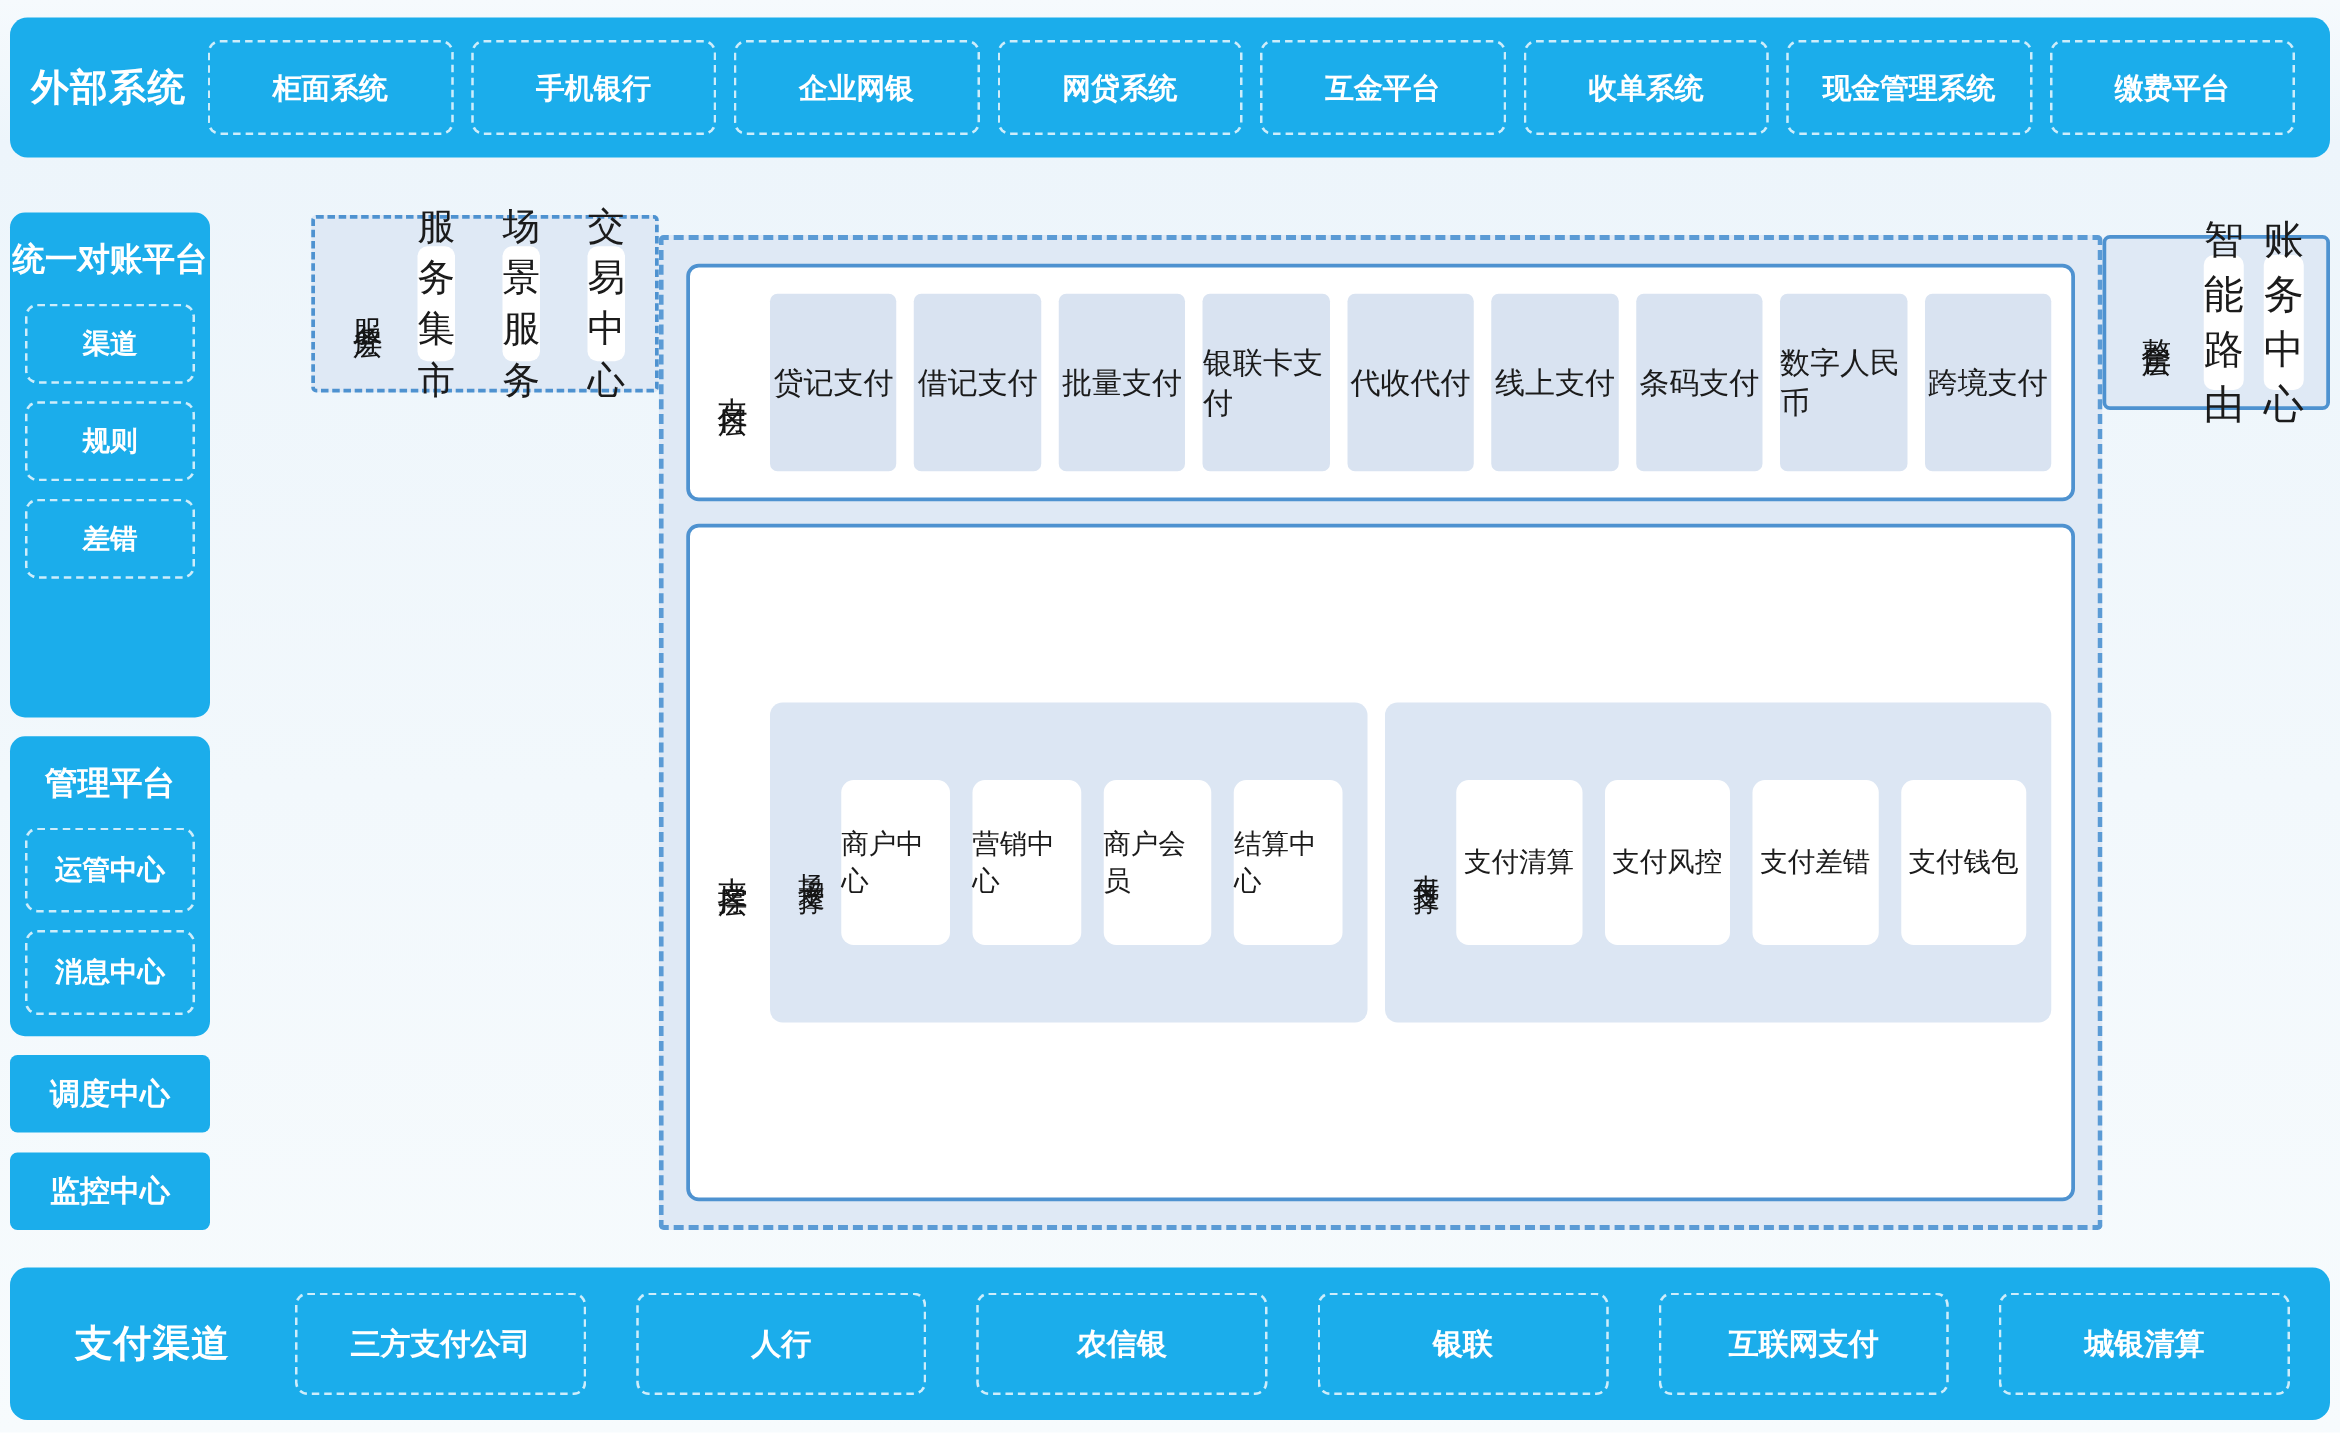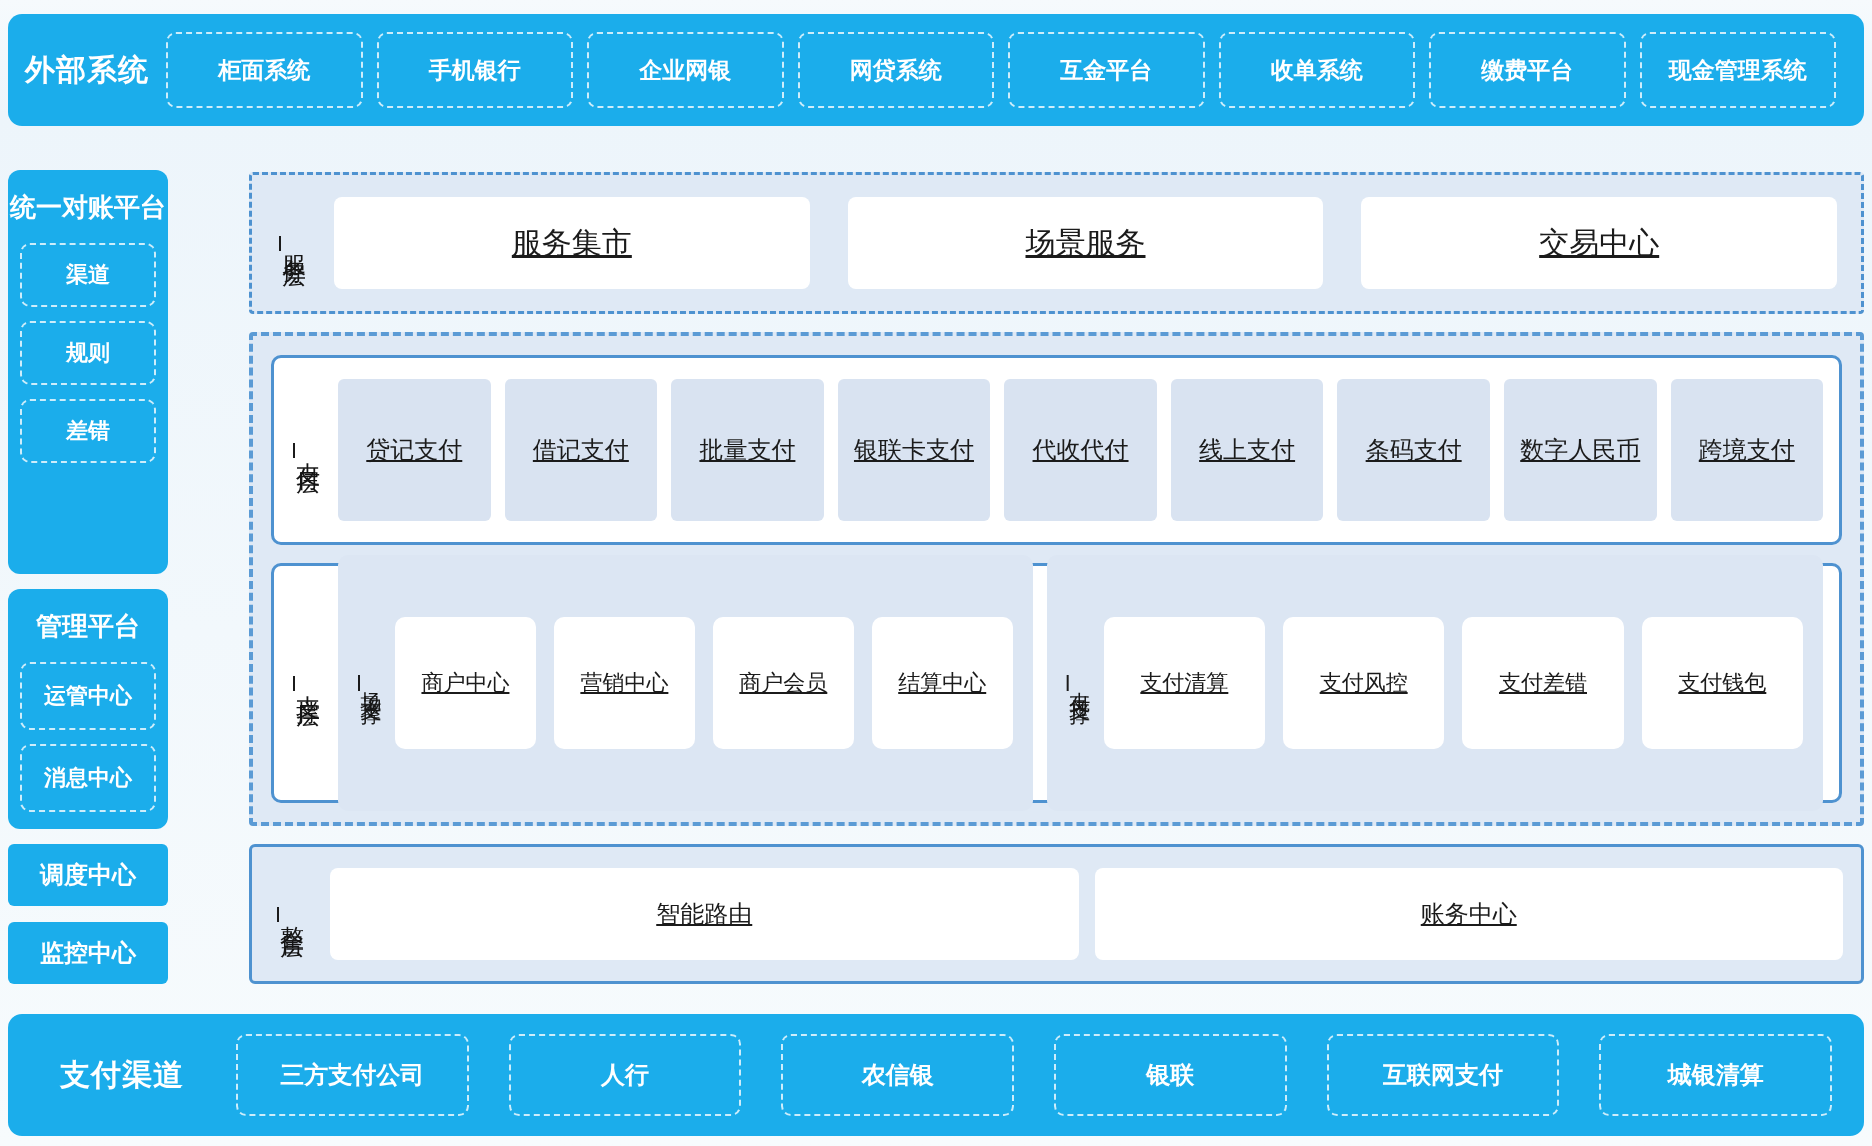--- a/index.html
+++ b/index.html
@@ -38,21 +38,21 @@
   .side-items .dashed-item { flex:none; height:60px; font-size:22px; }
   .mgmt { height:240px; flex:0 0 240px; margin-top:15px; }
   .mgmt .side-items .dashed-item { height:64px; }
   .side-solo {
     background:#1badeb; border-radius:6px; height:62px; flex:0 0 62px; margin-top:16px;
     color:#fff; font-weight:700; font-size:24px; display:flex; align-items:center; justify-content:center;
   }
   .side-solo.first { margin-top:15px; }
 
   
-  .main { flex:1; margin-left:48px; display:flex; flex-direction:column; min-width:0;text-decoration:underline; }
+  .main { flex:1; margin-left:48px; display:flex; flex-direction:row; min-width:0; }
 
   .v-label {
     writing-mode:vertical-lr; text-orientation:upright;
     font-size:24px; color:#151515; letter-spacing:5px; line-height:1;
     display:flex; align-items:center; justify-content:center; flex:0 0 auto;
   }
   .v-label.sm { font-size:21px; letter-spacing:4px; }
 
   .service-box {
     height:142px; flex:0 0 142px; margin-top:2px;
@@ -93,38 +93,38 @@
   .group-cards { flex:1; display:flex; gap:18px; }
   .group-cards .white-card { flex:1; height:132px; border-radius:10px; font-size:22px; }
 
   .integration-box {
     height:140px; flex:0 0 140px; margin-top:18px;
     background:#dfe9f5; border:3px solid #4e92d0; border-radius:6px; box-sizing:border-box;
     display:flex; align-items:center; padding-right:18px;
   }
   .integration-box .v-label { margin:0 26px 0 28px; }
   .int-cards { flex:1; display:flex; gap:16px; }
-  .int-cards .white-card { flex:1; height:92px; font-size:24px; }
+  .int-cards .white-card { flex:1; height:108px; font-size:32px; }
 </style>
 </head>
 <body>
 
 <div class="page">
 
   <div class="cyan-bar top-bar">
     <div class="bar-title">外部系统</div>
     <div class="bar-items">
       <div class="dashed-item">柜面系统</div>
       <div class="dashed-item">手机银行</div>
       <div class="dashed-item">企业网银</div>
       <div class="dashed-item">网贷系统</div>
       <div class="dashed-item">互金平台</div>
       <div class="dashed-item">收单系统</div>
+      <div class="dashed-item">现金管理系统</div>
       <div class="dashed-item">缴费平台</div>
-      <div class="dashed-item">现金管理系统</div>
     </div>
   </div>
 
   <div class="mid">
 
     <div class="sidebar">
       <div class="side-block grow">
         <div class="side-title">统一对账平台</div>
         <div class="side-items">
           <div class="dashed-item">渠道</div>

